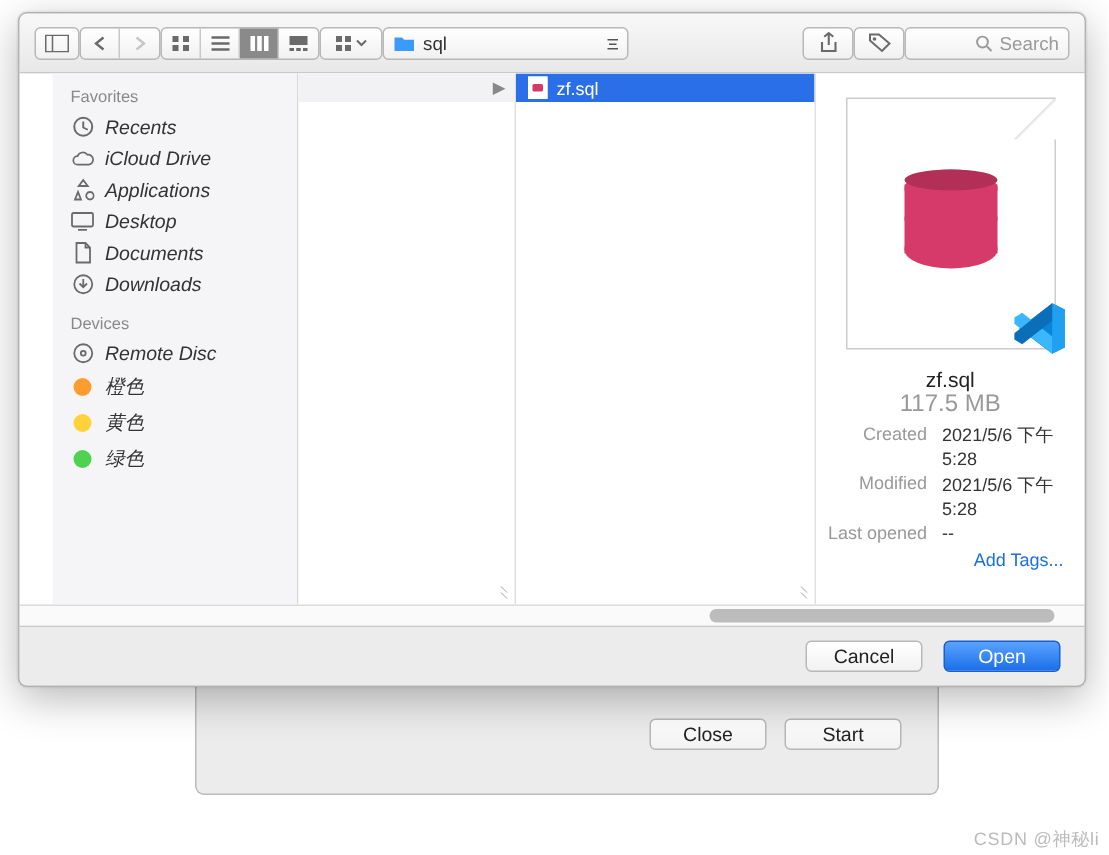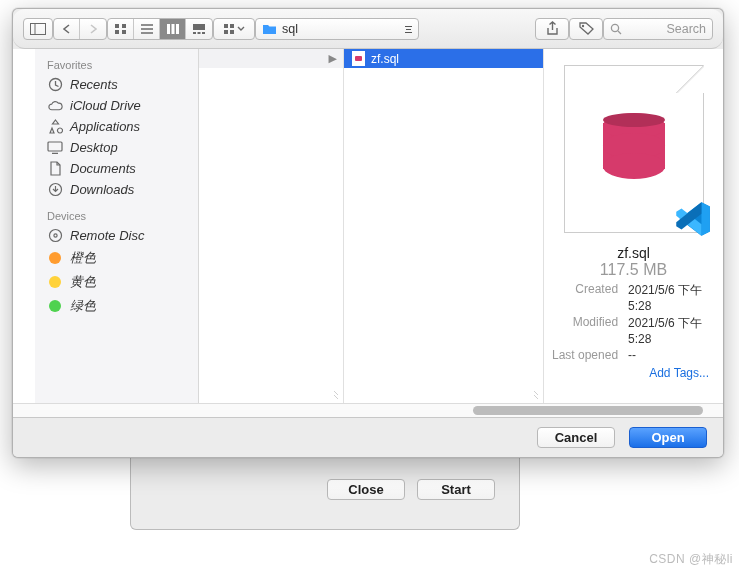--- a/index.html
+++ b/index.html
@@ -12,21 +12,21 @@
     width: 739px;
     height: 570px;
     position: relative;
     overflow: hidden;
   }
 
   
   .under-dialog {
     position: absolute;
     left: 130px; top: 450px;
-    width: 390px; height: 80px;
+    width: 496px; height: 80px;
     border: 1px solid #bbb;
     border-top: none;
     border-radius: 0 0 6px 6px;
     background: #ececec;
     display: flex;
     align-items: center;
     justify-content: flex-end;
     gap: 12px;
     padding: 0 24px;
   }
@@ -55,21 +55,20 @@
   }
 
   .toolbar {
     flex: 0 0 40px;
     display: flex;
     align-items: center;
     gap: 0;
     padding: 0 10px;
     border-bottom: 1px solid #c8c8c8;
     background: linear-gradient(#f8f8f8,#e8e8e8);
-    border-radius: 12px;
   }
 
   .tb-btn, .seg, .pill, .actionbtn, .searchbox {
     height: 22px;
     border: 1px solid #b8b8b8;
     border-radius: 4px;
     background: linear-gradient(#ffffff,#f1f1f1);
     display: flex;
     align-items: center;
     justify-content: center;
@@ -100,21 +99,21 @@
     background:
       linear-gradient(#555,#555) center 0/7px 1px no-repeat,
       linear-gradient(#555,#555) center 3px/5px 1px no-repeat,
       linear-gradient(#555,#555) center 6px/7px 1px no-repeat;
     transform: rotate(0);
   }
   .pill .folder-icon { color:#1e88ff; }
   .actionbtn { width: 34px; }
   .searchbox {
     width: 110px;
-    justify-content: space-between;
+    justify-content: flex-end;
     padding: 0 6px;
     color: #999;
     gap: 4px;
     font-size: 12.5px;
   }
 
   
   .body {
     flex: 1 1 auto;
     display: flex;
@@ -247,21 +246,21 @@
     background: #ececec;
     display:flex; align-items:center; justify-content:flex-end;
     gap: 14px; padding: 0 16px;
   }
   .mac-btn {
     height: 21px; min-width: 78px;
     border: 1px solid #b8b8b8;
     border-radius: 4px;
     background: linear-gradient(#ffffff,#f2f2f2);
     font-size: 13px; color:#222;
-    display:flex; align-items:center; justify-content:center;font-weight:bold;
+    display:flex; align-items:center; justify-content:center;
   }
   .mac-btn.primary {
     background: linear-gradient(#5aa2ff,#1a6fe8);
     border-color:#1a5fd0;
     color:#fff;
   }
   .grip {
     position:absolute; bottom:2px; width:10px; height:10px;
     opacity:0.3;
     background:

